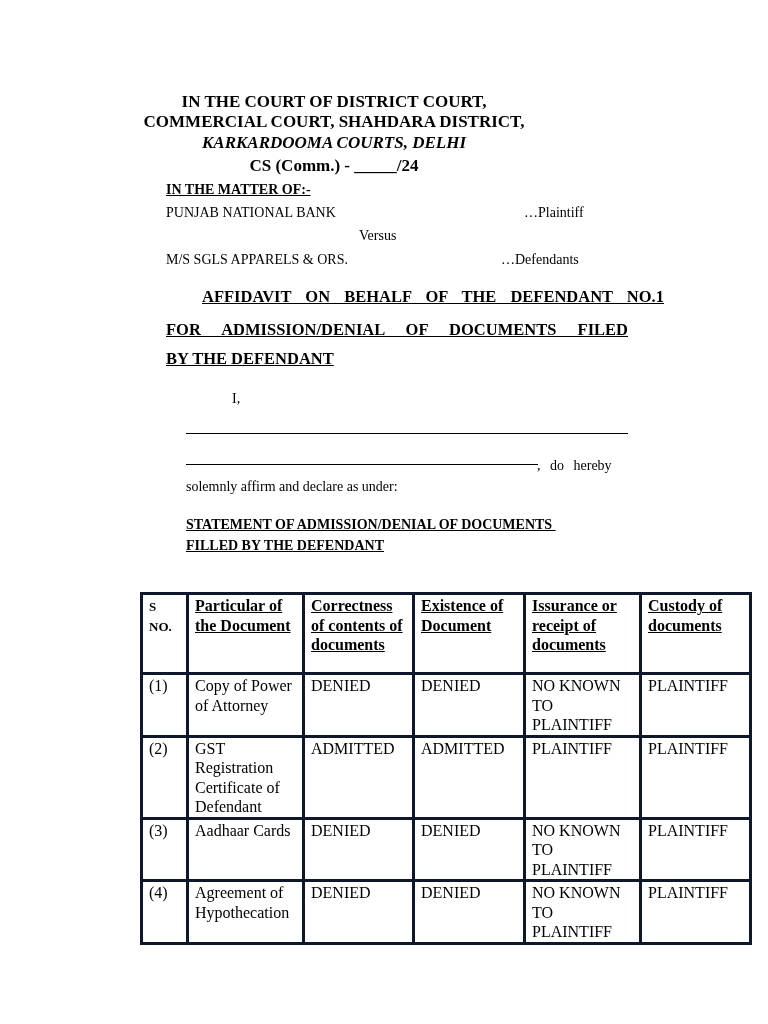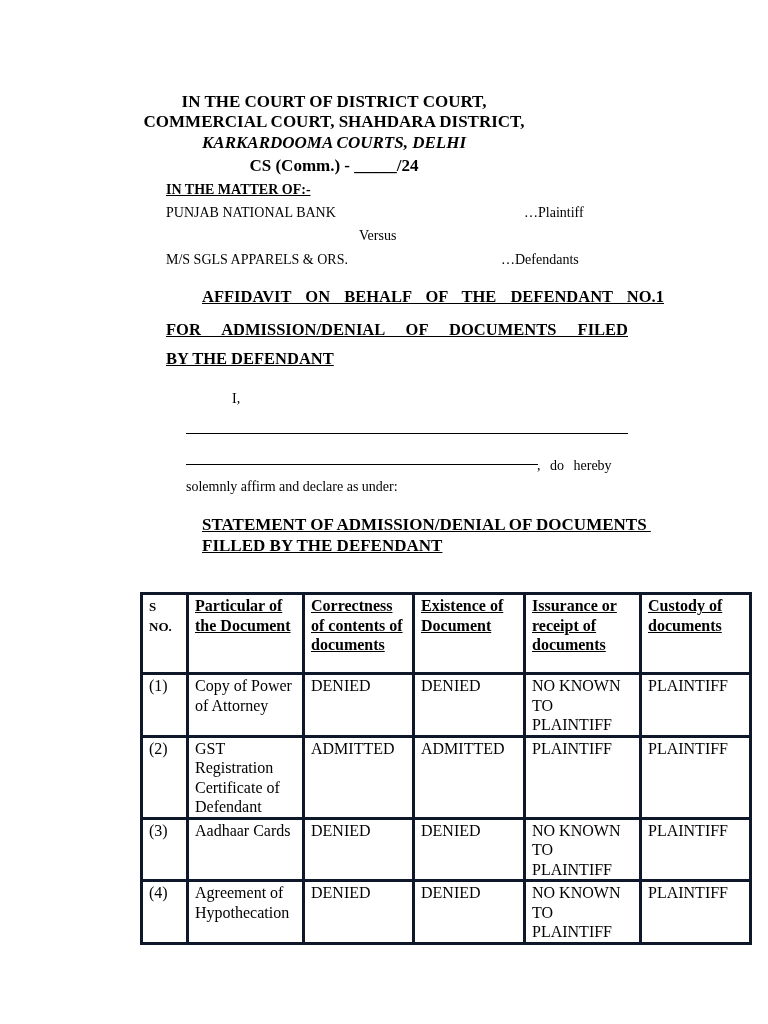--- a/index.html
+++ b/index.html
@@ -9,22 +9,22 @@
   .court-line { position: absolute; left: 0; width: 668px; text-align: center;
                 font-weight: bold; font-size: 17px; line-height: 20px; }
   .bold { font-weight: bold; }
   .u { text-decoration: underline; }
   .txt { font-size: 14px; line-height: 20px; }
   .heading { position: absolute; left: 166px; width: 462px; font-weight: bold;
              text-decoration: underline; font-size: 16.5px; line-height: 20px;
              text-align: justify; text-align-last: justify; }
   .heading.last { text-align-last: left; }
   .blank { position: absolute; border-bottom: 1px solid #000; height: 0; }
-  .stmt { position: absolute; left: 202px; font-weight: bold; text-decoration: underline;
-          font-size: 17px; line-height: 20px; font-family: Liberation Serif, serif; }
+  .stmt { position: absolute; left: 186px; font-weight: bold; text-decoration: underline;
+          font-size: 14px; line-height: 20px; font-family: Liberation Serif, serif; }
   table.docs { position: absolute; left: 140px; top: 592px; border-collapse: collapse;
                font-size: 16px; line-height: 19.5px; }
   table.docs td, table.docs th { border: 3px solid #0f172a; vertical-align: top;
                padding: 1px 6px 0 6px; text-align: left; font-weight: normal; }
   table.docs th { font-weight: bold; }
   table.docs th .u { text-decoration: underline; }
   .sno-head { font-size: 13px; line-height: 16px; font-weight: bold; }
 </style>
 </head>
 <body>

